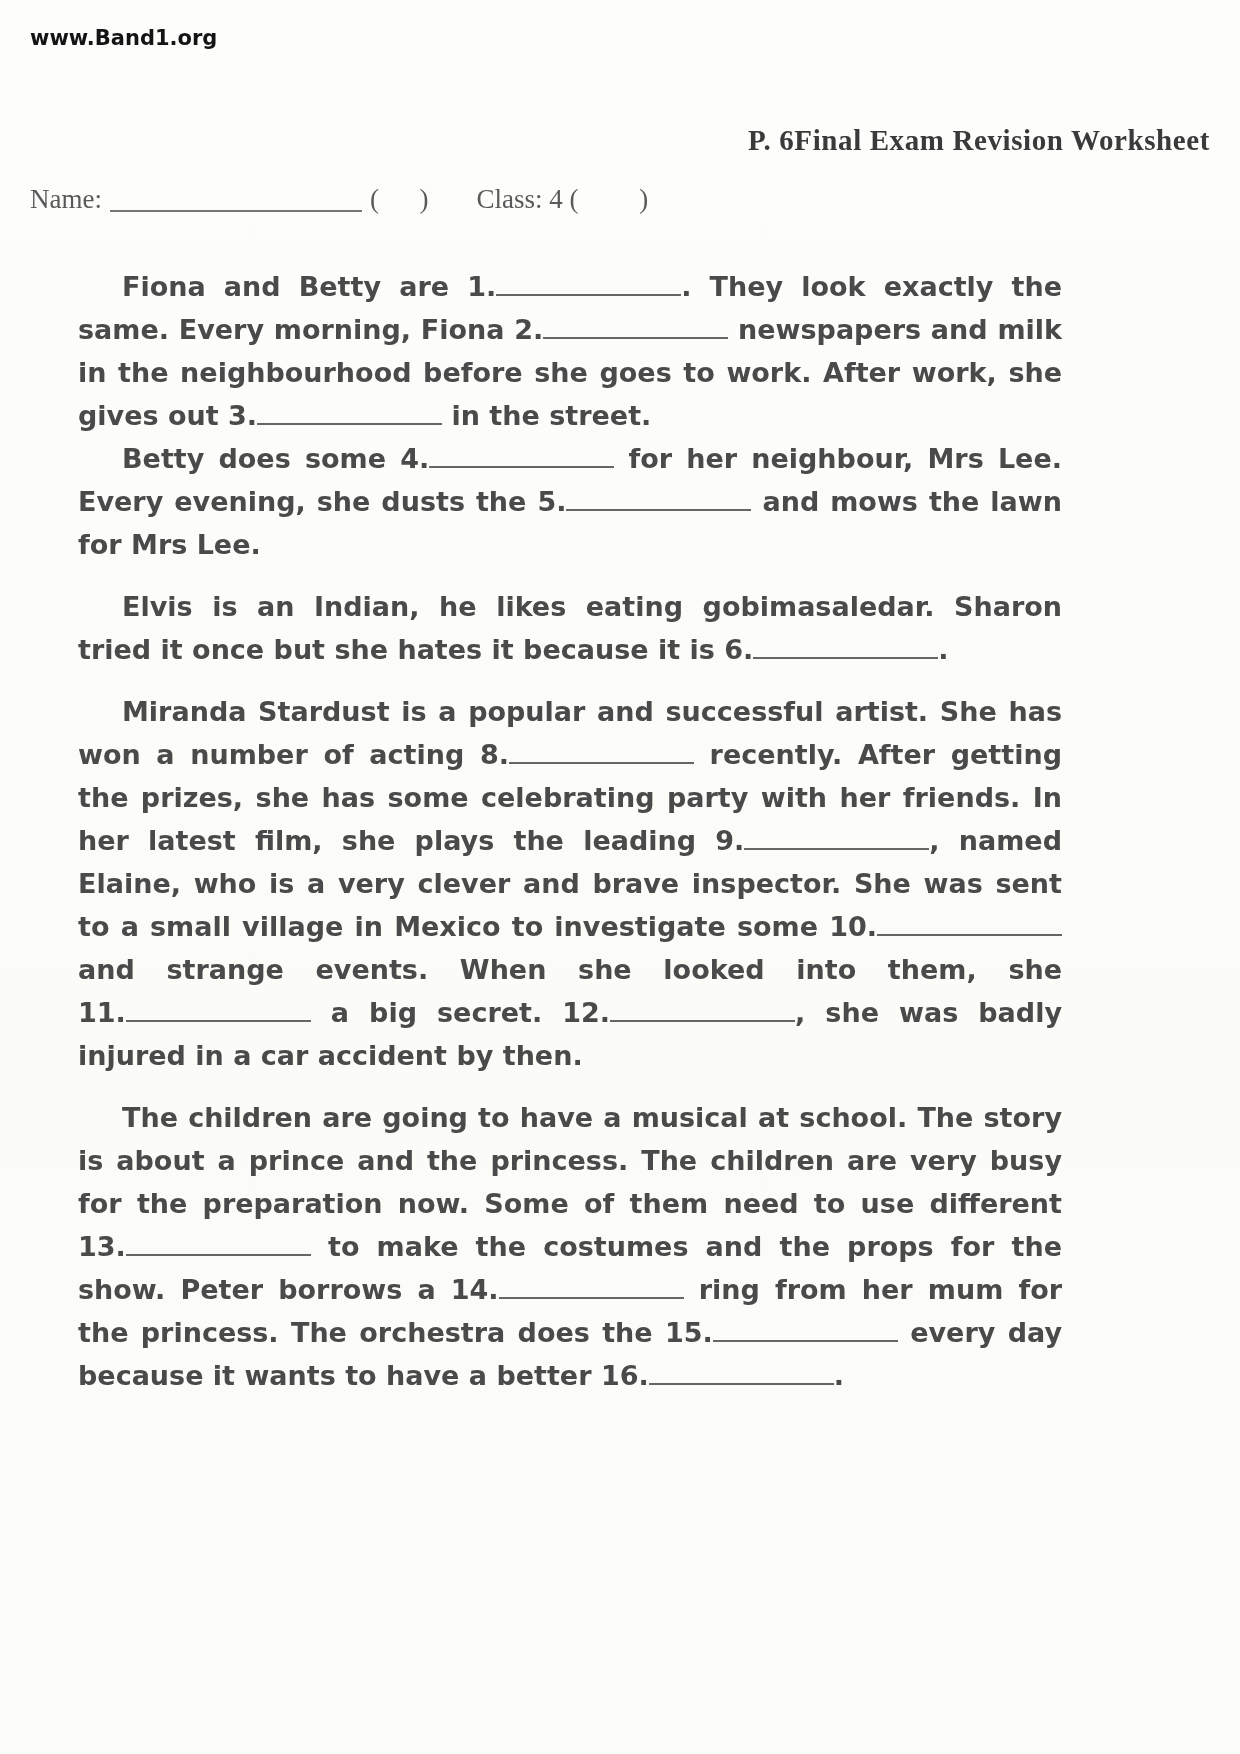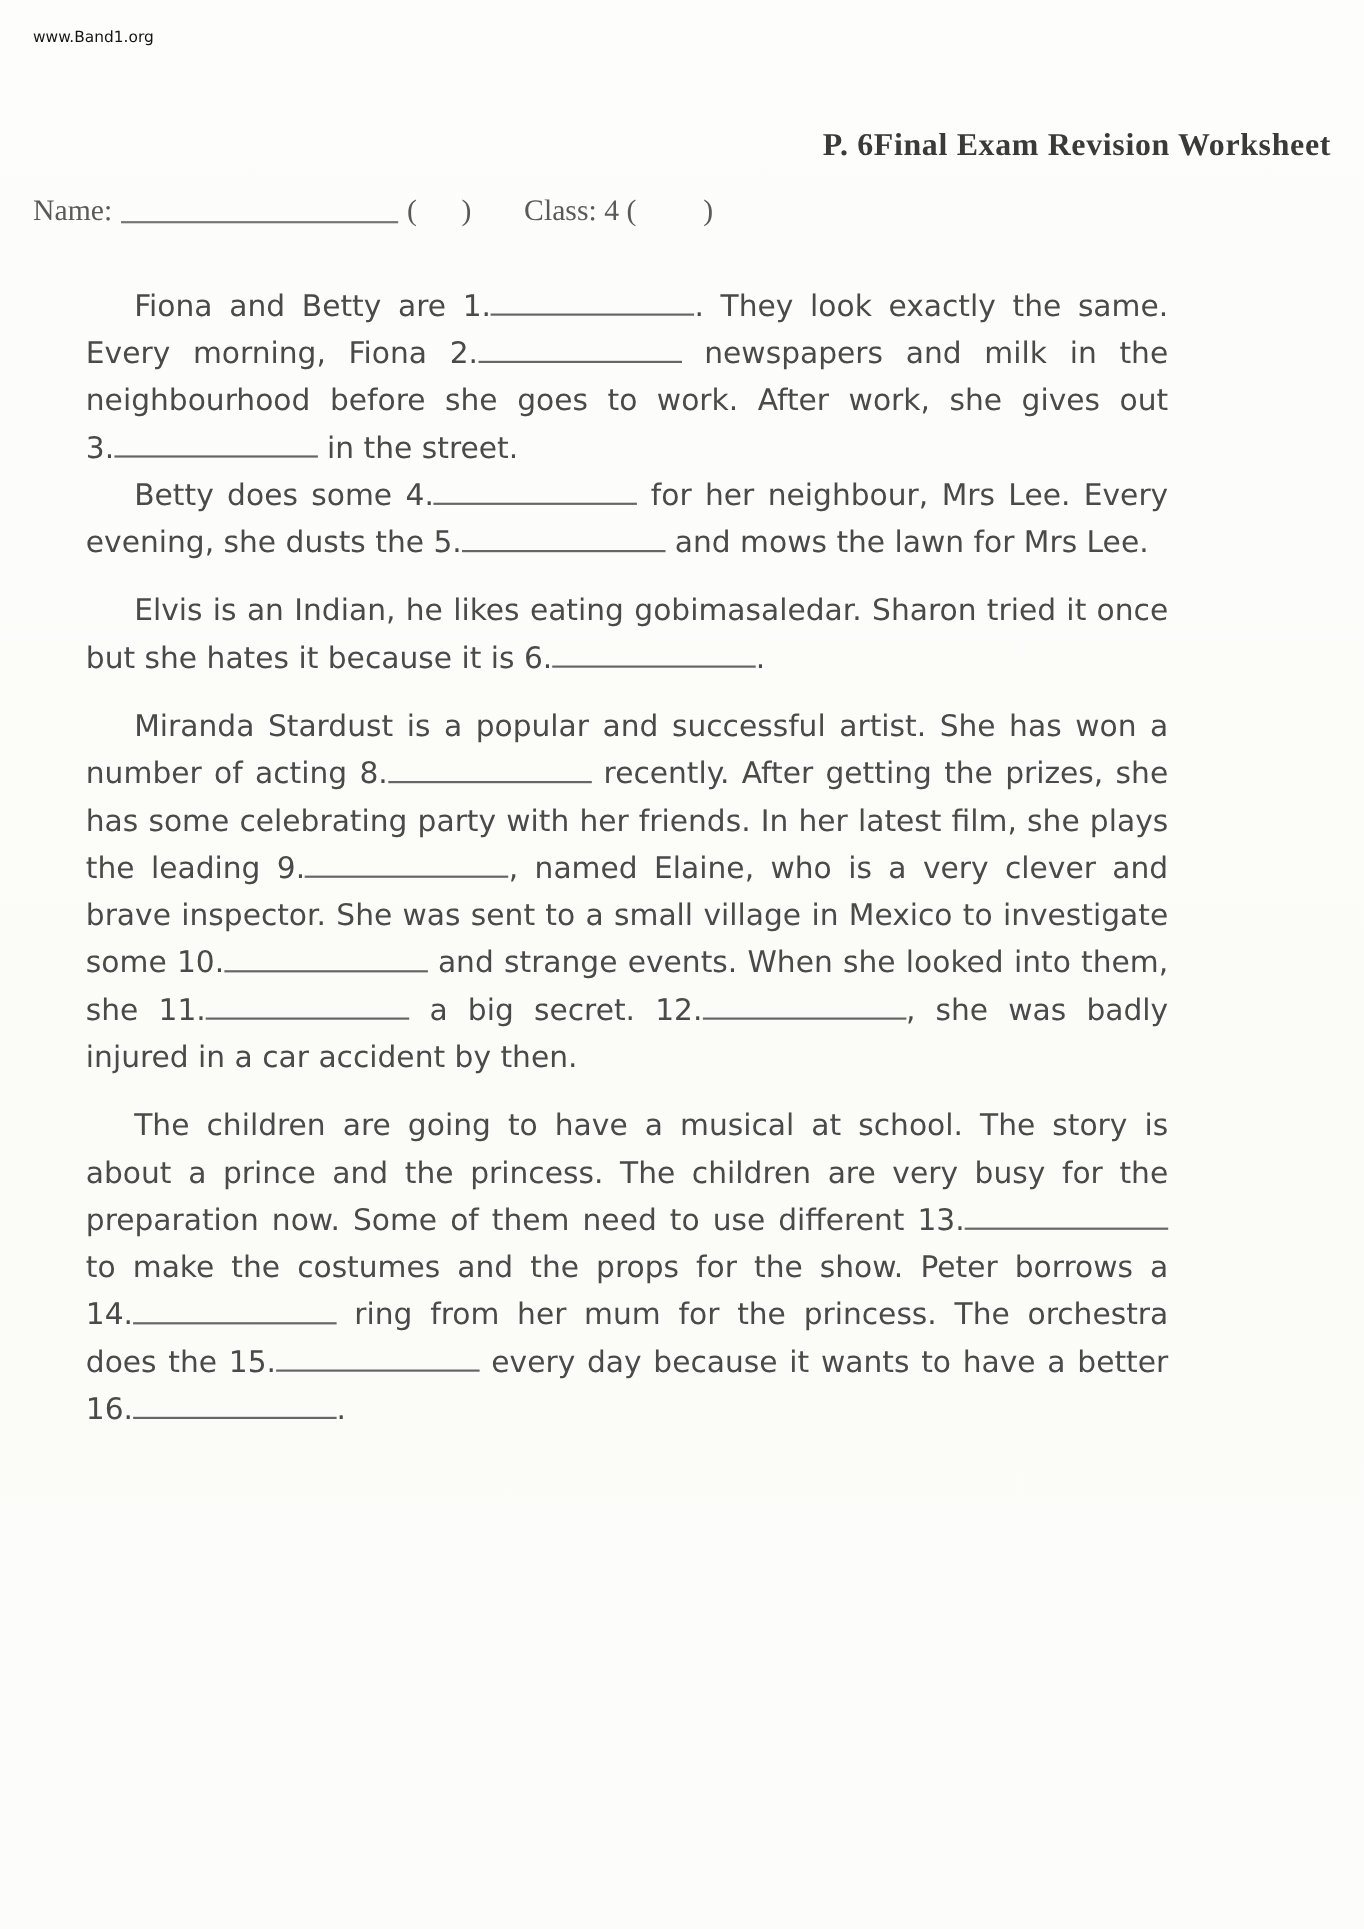--- a/index.html
+++ b/index.html
@@ -15,40 +15,40 @@
   .page {
     width: 1240px;
     height: 1754px;
     padding: 26px 30px 0 30px;
     position: relative;
     background:
       linear-gradient(180deg, #fdfdfb 0%, #fbfbf8 60%, #fcfcfa 100%);
   }
   .watermark {
     font-family: "DejaVu Sans", sans-serif;
-    font-size: 14px;
-    font-weight: 400;
+    font-size: 21px;
+    font-weight: 700;
     color: #141414;
   }
   .title {
     font-family: "Liberation Serif", serif;
     font-size: 29px;
     font-weight: 700;
     color: #3a3a3a;
     letter-spacing: 0.6px;
     margin: 74px 0 0 85px;
     text-align: right;
   }
   .name-line {
     margin-top: 27px;
     font-family: "Liberation Serif", serif;
     font-size: 27px;
     color: #5a5a5a;
     display: flex;
-    align-items: flex-start;
+    align-items: center;
   }
   .name-blank {
     display: inline-block;
     width: 252px;
     height: 1em;
     border-bottom: 2px solid #767676;
     margin: 0 8px 3px 8px;
   }
   .pre { white-space: pre; }
   .class-label { margin-left: 48px; }
@@ -61,21 +61,21 @@
     margin: 46px 0 0 0;
   }
   .body-text {
     margin: 50px 0 0 48px;
     width: 984px;
     font-size: 27px;
     line-height: 43px;
     text-align: justify;
     color: #4a4a4a;
   }
-  .para { text-indent: 44px; margin: 0; }
+  .para { text-indent: 44px; margin: 0; font-weight: bold; }
   .para.gap { margin-top: 19px; }
   .blank-group { white-space: nowrap; }
   .blank-line {
     display: inline-block;
     height: 0.82em;
     border-bottom: 2px solid #666666;
   }
 </style>
 </head>
 <body>

